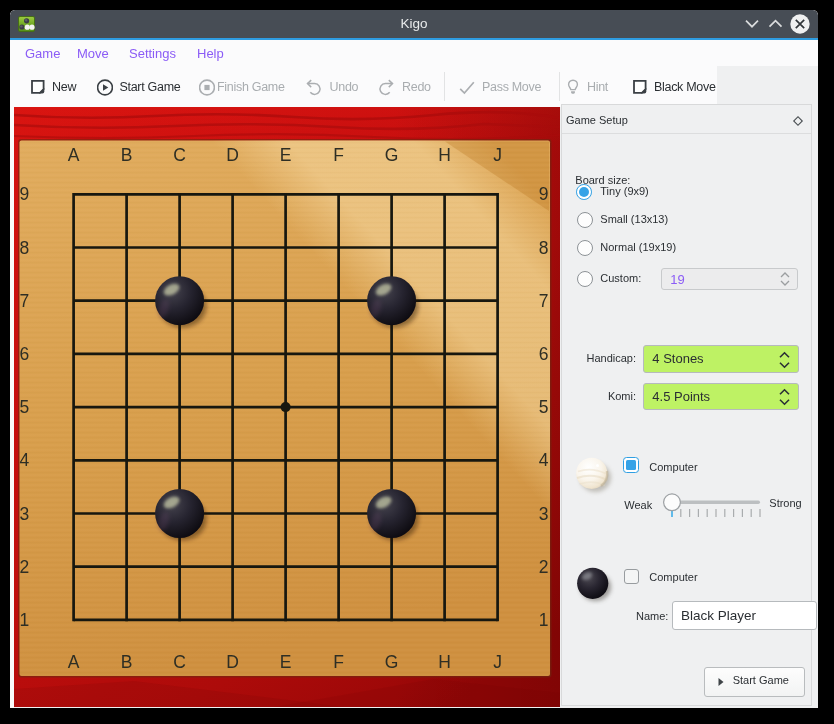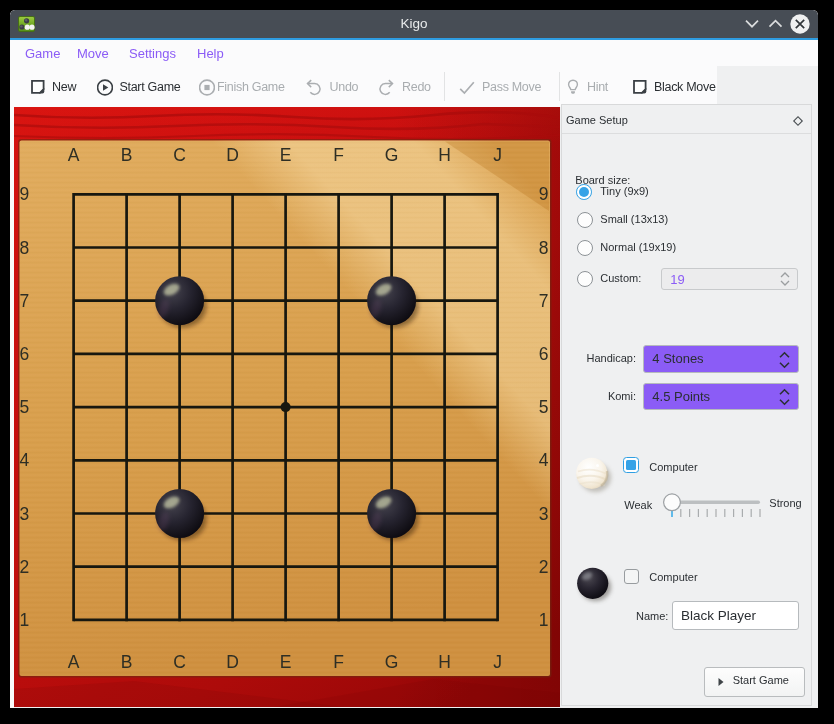--- a/index.html
+++ b/index.html
@@ -24,21 +24,21 @@
   #scene{position:absolute;left:4px;top:97px;width:546px;height:600px;}
   #dock{position:absolute;left:551px;top:94px;width:249px;height:600px;
         background:#eff0f1;border:1px solid #d8d9da;}
   
   .lbl{position:absolute;font-size:11px;color:#2b2f33;white-space:nowrap;}
   .radio{position:absolute;width:14px;height:14px;border-radius:50%;
          border:1.5px solid #8d9296;background:#fdfdfd;}
   .radio.sel{border:1.6px solid #2f9fe3;width:13.8px;height:13.8px;background:#fff;}
   .radio.sel::after{content:"";position:absolute;left:1.9px;top:1.9px;width:10px;height:10px;
          border-radius:50%;background:#36a3e7;}
-  .spin{position:absolute;background:#8b5cf6;border:1px solid #b6babd;border-radius:3px;}
+  .spin{position:absolute;background:#bef264;border:1px solid #b6babd;border-radius:3px;}
   .spin.dis{background:#ececed;border-color:#c8cacc;}
   .spin .val{position:absolute;left:8px;top:0;height:100%;display:flex;align-items:center;
        font-size:13px;color:#2b2f33;}
   .spin.dis .val{color:#8b5cf6;}
   .chk{position:absolute;width:16px;height:16px;border-radius:3px;}
   .chk.on{border:1.6px solid #2f9fe3;width:13.8px;height:13.8px;background:#fff;border-radius:3.5px;}
   .chk.on::after{content:"";position:absolute;left:1.9px;top:1.9px;width:10px;height:10px;
        border-radius:1.5px;background:#36a3e7;}
   .chk.off{border:1.4px solid #989c9f;width:13.2px;height:13.2px;background:#f4f5f5;}
   #nameinput{position:absolute;background:#fff;border:1px solid #b6babd;border-radius:3px;}
@@ -354,21 +354,21 @@
           <stop offset="1" stop-color="#0a080e"></stop>
         </radialGradient>
       </defs>
       <ellipse cx="20.5" cy="22" rx="15.5" ry="14" fill="#4d4943" opacity="0.5" filter="url(#blur2)"></ellipse>
       <circle cx="17.7" cy="18.3" r="15.6" fill="url(#bstone2)"></circle>
       <ellipse cx="12" cy="11" rx="5.5" ry="3.6" transform="rotate(-27 12 11)" fill="#babdc2" opacity="0.45" filter="url(#blur1)"></ellipse>
     </svg>
     <div class="chk off" style="left:62.3px;top:464.3px;"></div>
     <div class="lbl" style="left:87.3px;top:465.8px;">Computer</div>
     <div class="lbl" style="left:74px;top:504.5px;">Name:</div>
-    <div id="nameinput" style="left:110px;top:496.3px;width:125px;height:26.4px;">
+    <div id="nameinput" style="left:110px;top:496.3px;width:125px;height:26.4px;padding-left:18px;">
       <span>Black Player</span>
     </div>
     <div id="startbtn" style="left:141.7px;top:561.7px;width:99.3px;height:28px;">
       <svg style="position:absolute;left:12px;top:9px;" width="8" height="10" viewBox="0 0 8 10">
         <path d="M1.5 1 L6.5 5 L1.5 9 Z" fill="#3f4448"></path>
       </svg>
       <div class="lbl" style="left:28px;top:6.5px;">Start Game</div>
     </div>
   </div>
 </div>

